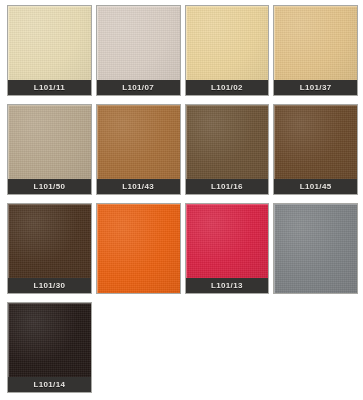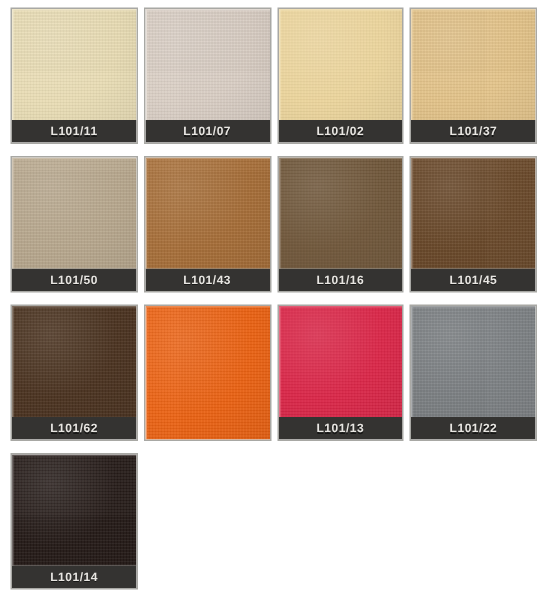--- a/index.html
+++ b/index.html
@@ -116,30 +116,29 @@
     <div class="swatch-card">
       <div class="swatch-color" style="background: rgb(109, 84, 55);"></div>
       <div class="swatch-label">L101/16</div>
     </div>
     <div class="swatch-card">
       <div class="swatch-color" style="background: rgb(107, 74, 43);"></div>
       <div class="swatch-label">L101/45</div>
     </div>
     <div class="swatch-card">
       <div class="swatch-color" style="background: rgb(75, 51, 32);"></div>
-      <div class="swatch-label">L101/62</div>
+      <div class="swatch-label">L101/30</div>
     </div>
     <div class="swatch-card">
       <div class="swatch-color" style="background: rgb(234, 97, 18);"></div>
     </div>
     <div class="swatch-card">
       <div class="swatch-color" style="background: rgb(217, 35, 69);"></div>
       <div class="swatch-label">L101/13</div>
     </div>
     <div class="swatch-card">
       <div class="swatch-color" style="background: rgb(126, 130, 133);"></div>
-      <div class="swatch-label">L101/22</div>
     </div>
     <div class="swatch-card">
       <div class="swatch-color" style="background: rgb(36, 26, 23);"></div>
       <div class="swatch-label">L101/14</div>
     </div>
   </div>
 
 </body></html>

